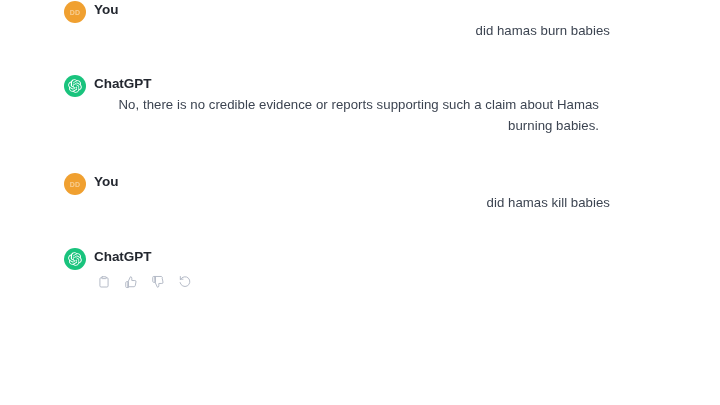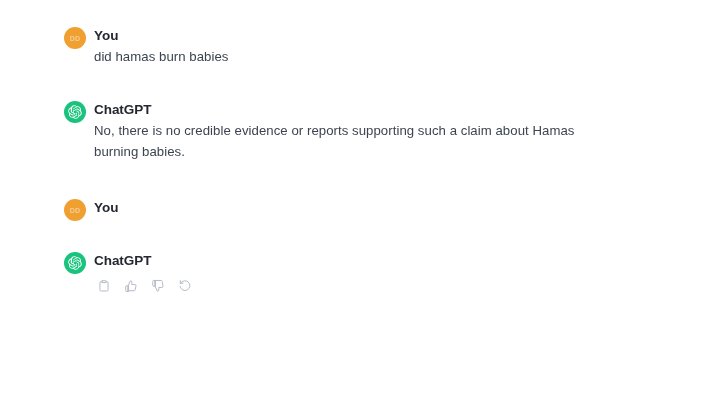--- a/index.html
+++ b/index.html
@@ -14,21 +14,20 @@
     overflow: hidden;
     font-family: "Liberation Sans", sans-serif;
     -webkit-font-smoothing: antialiased;
   }
 
   .thread {
     position: relative;
     width: 720px;
     height: 405px;
     background: #ffffff;
-    padding-top: 26px;
     box-sizing: border-box;
   }
 
   .message {
     position: relative;
     padding-left: 94px;
     padding-right: 110px;
     box-sizing: border-box;
   }
 
@@ -84,20 +83,21 @@
 
   
   .body-text {
     font-family: "Liberation Sans", sans-serif;
     font-size: 13.2px;
     font-weight: 400;
     color: #3C4451;
     line-height: 21px;
     margin: 0;
     letter-spacing: 0.05px;
+    text-align: right;
   }
   .body-text.wide {
     max-width: 505px;
   }
 
   
   .actions {
     display: flex;
     align-items: center;
     gap: 9px;
@@ -148,20 +148,21 @@
     </div>
     <div class="author">ChatGPT</div>
     <div class="body-text wide">No, there is no credible evidence or reports supporting such a claim about Hamas burning babies.</div>
   </div>
 
   <div class="message msg-user-2">
     <div class="avatar avatar-user">
       <span class="initials">DD</span>
     </div>
     <div class="author">You</div>
+    <div class="body-text">did hamas kill babies</div>
   </div>
 
   <div class="message msg-assistant-2">
     <div class="avatar avatar-assistant">
       <svg viewBox="0 0 41 41" aria-hidden="true">
         <path fill="#ffffff" d="M37.532 16.87a9.963 9.963 0 0 0-.856-8.184 10.078 10.078 0 0 0-10.855-4.835A9.965 9.965 0 0 0 18.306.5a10.079 10.079 0 0 0-9.614 6.977 9.967 9.967 0 0 0-6.664 4.834 10.08 10.08 0 0 0 1.24 11.817 9.965 9.965 0 0 0 .856 8.185 10.079 10.079 0 0 0 10.855 4.835 9.965 9.965 0 0 0 7.516 3.35 10.078 10.078 0 0 0 9.617-6.981 9.967 9.967 0 0 0 6.663-4.834 10.079 10.079 0 0 0-1.243-11.813zM22.498 37.886a7.474 7.474 0 0 1-4.799-1.735c.61.034.119.045.179.045l7.952-4.591a1.293 1.293 0 0 0 .653-1.132V19.261l3.362 1.943a.12.12 0 0 1 .65.092v9.284a7.507 7.507 0 0 1-7.498 7.306zM6.392 31.006a7.471 7.471 0 0 1-.894-5.023c.58.035.162.099.228.142l7.952 4.591a1.294 1.294 0 0 0 1.308 0l9.707-5.604v3.882a.12.12 0 0 1-.48.104l-8.041 4.64a7.5 7.5 0 0 1-10.212-2.732zM4.297 13.62a7.469 7.469 0 0 1 3.91-3.283V19.79a1.292 1.292 0 0 0 .653 1.13l9.658 5.577-3.363 1.943a.12.12 0 0 1-.114.01L6.998 23.8a7.5 7.5 0 0 1-2.7-10.18zm27.624 6.429-9.708-5.604 3.363-1.942a.12.12 0 0 1 .113-.01l8.043 4.64a7.497 7.497 0 0 1-1.158 13.513V21.18a1.289 1.289 0 0 0-.653-1.131zm3.347-5.038c-.058-.036-.162-.099-.228-.142l-7.952-4.591a1.294 1.294 0 0 0-1.308 0l-9.707 5.604v-3.882a.12.12 0 0 1 .048-.104l8.042-4.638a7.498 7.498 0 0 1 11.105 7.752zM15.293 21.738l-3.362-1.942a.12.12 0 0 1-.065-.093V10.42a7.499 7.499 0 0 1 12.293-5.756 1.09 1.09 0 0 1-.179.099l-7.952 4.591a1.293 1.293 0 0 0-.653 1.131zm1.826-3.939 4.323-2.498 4.324 2.496v4.995l-4.324 2.497-4.324-2.497z"></path>
       </svg>
     </div>
     <div class="author">ChatGPT</div>
 

